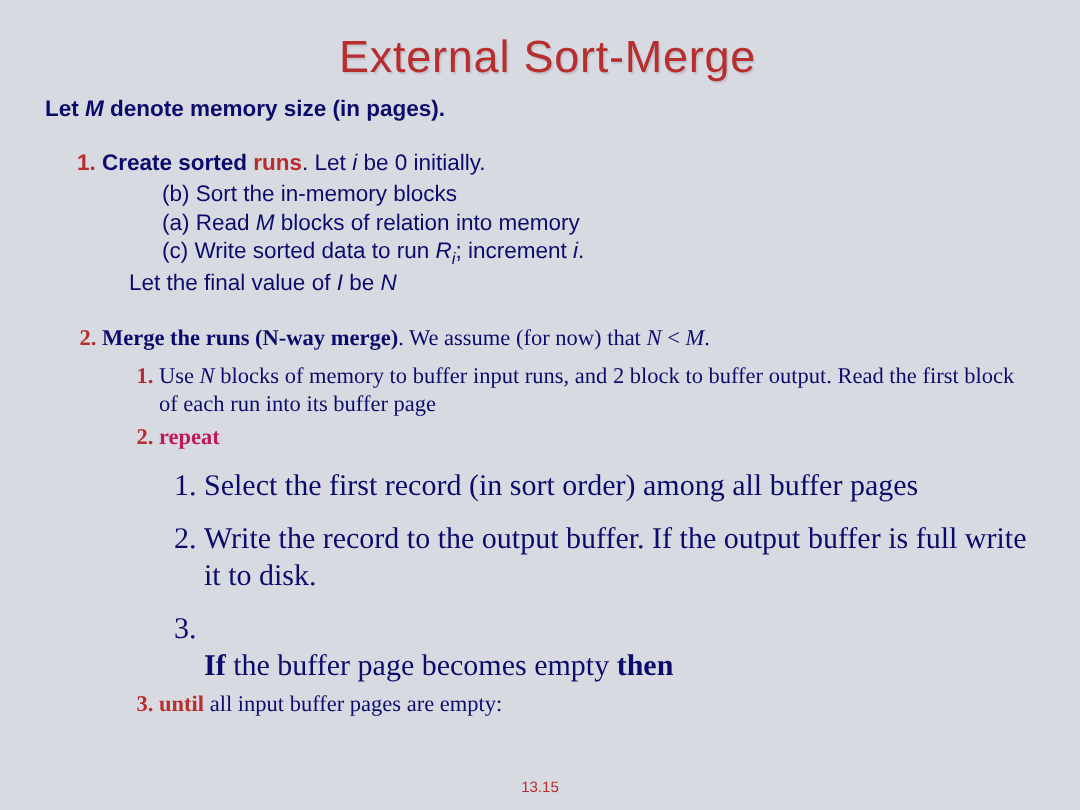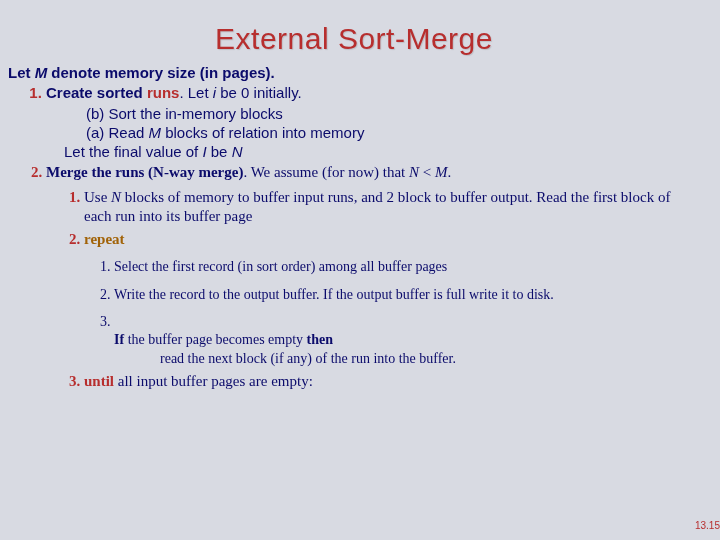--- a/index.html
+++ b/index.html
@@ -10,41 +10,41 @@
     background: #d8dae2;
     font-family: Arial, Helvetica, sans-serif;
     color: #0b0b6b;
     font-size: 15px;
     line-height: 1.25;
   }
   .slide {
     width: 720px;
     height: 540px;
     box-sizing: border-box;
-    padding: 20px 28px 0 16px;
+    padding: 20px 28px 0 38px;
     position: relative;
   }
   .title {
     text-align: center;
     font-size: 30px;
     color: #b72e2e;
     margin-bottom: 6px;
     letter-spacing: 0.5px;
     font-weight: normal;
     text-shadow: 1px 1px 1px rgba(0,0,0,0.12);
   }
   .tight { margin: 0; }
   .topline { margin-left: -8px; font-weight: bold; }
   ol.lvl1 {
     list-style: decimal;
     padding-left: 30px;
     margin: 2px 0 0 0;
   }
   ol.lvl1 > li {
-    margin-top: 2px;
+    margin-top: 18px;
   }
   ol.lvl1 > li::marker {
     font-weight: bold;
     color: #b72e2e;
   }
   .runs-label { color: #b72e2e; font-weight: bold; }
   .b { font-weight: bold; }
   .it { font-style: italic; }
   .sub { font-size: 11px; vertical-align: sub; }
   .block1 {
@@ -61,33 +61,33 @@
   }
   ol.sublist > li { margin-top: 4px; }
   ol.sublist > li::marker {
     font-weight: bold;
     color: #b72e2e;
   }
   ol.inner {
     list-style: decimal;
     padding-left: 30px;
     margin-top: 6px;
-    font-size: 14px;
+    font-size: 20px;
   }
   ol.inner > li { margin-top: 10px; }
   ol.inner > li::marker { color: #0b0b6b; font-weight: normal; }
   .thenblk {
     margin-left: 46px;
     margin-top: 2px;
   }
   .pagenum {
     position: absolute;
     left: 0; right: 0;
     bottom: 8px;
-    text-align: right;
+    text-align: center;
     font-size: 10px;
     color: #b72e2e;
     margin-top: 33px;
   }
   .m0 { margin-top: 6px; font-family: Liberation Serif, serif; }
   .li-until > span.until-lead { font-weight: bold; color: #b72e2e; }
 </style>
 </head>
 <body>
 
@@ -103,44 +103,46 @@
 
     <li>
       <span>
         <span class="b">Create sorted </span><span class="runs-label">runs</span><span>.   Let </span><span class="it">i </span><span>be 0 initially.</span>
       </span>
       <div class="block1">
         <div class="abc">(b)  Sort the in-memory blocks</div>
         <div class="abc">
           <span>(a)  Read </span><span class="it">M</span><span> blocks of relation into memory</span>
         </div>
+        <div class="abc">
+          <span>(c)  Write sorted data to run </span><span class="it">R</span><span class="it sub">i</span><span>; increment </span><span class="it">i</span><span>.</span>
+        </div>
         <div>
           <span>Let the final value of </span><span class="it">I</span><span> be </span><span class="it">N</span>
         </div>
       </div>
     </li>
 
     <li class="m0">
       <span>
         <span class="b">Merge the runs (N-way merge)</span><span>. We assume (for now) that </span><span class="it">N</span><span> &lt; </span><span class="it">M</span><span>.</span>
       </span>
 
       <ol class="sublist">
         <li>
           <span>Use </span><span class="it">N </span><span>blocks of memory to buffer input runs, and 2 block to buffer output. Read the first block of each run into its buffer page</span>
         </li>
         <li>
-          <span class="b" style="color:#a16207">repeat</span>
+          <span class="b" style="color:#be185d">repeat</span>
           <ol class="inner">
             <li>Select the first record (in sort order) among all buffer pages</li>
             <li>Write the record to the output buffer.  If the output buffer is full write it to disk.</li>
             <li>
               <br>
               <span class="b">If</span><span> the buffer page becomes empty </span><span class="b">then</span>
-              <div class="thenblk">read the next block (if any) of the run into the buffer.</div>
             </li>
           </ol>
         </li>
         <li class="li-until">
           <span class="until-lead">until</span><span> all input buffer pages are empty:</span>
         </li>
       </ol>
     </li>
   </ol>
 

